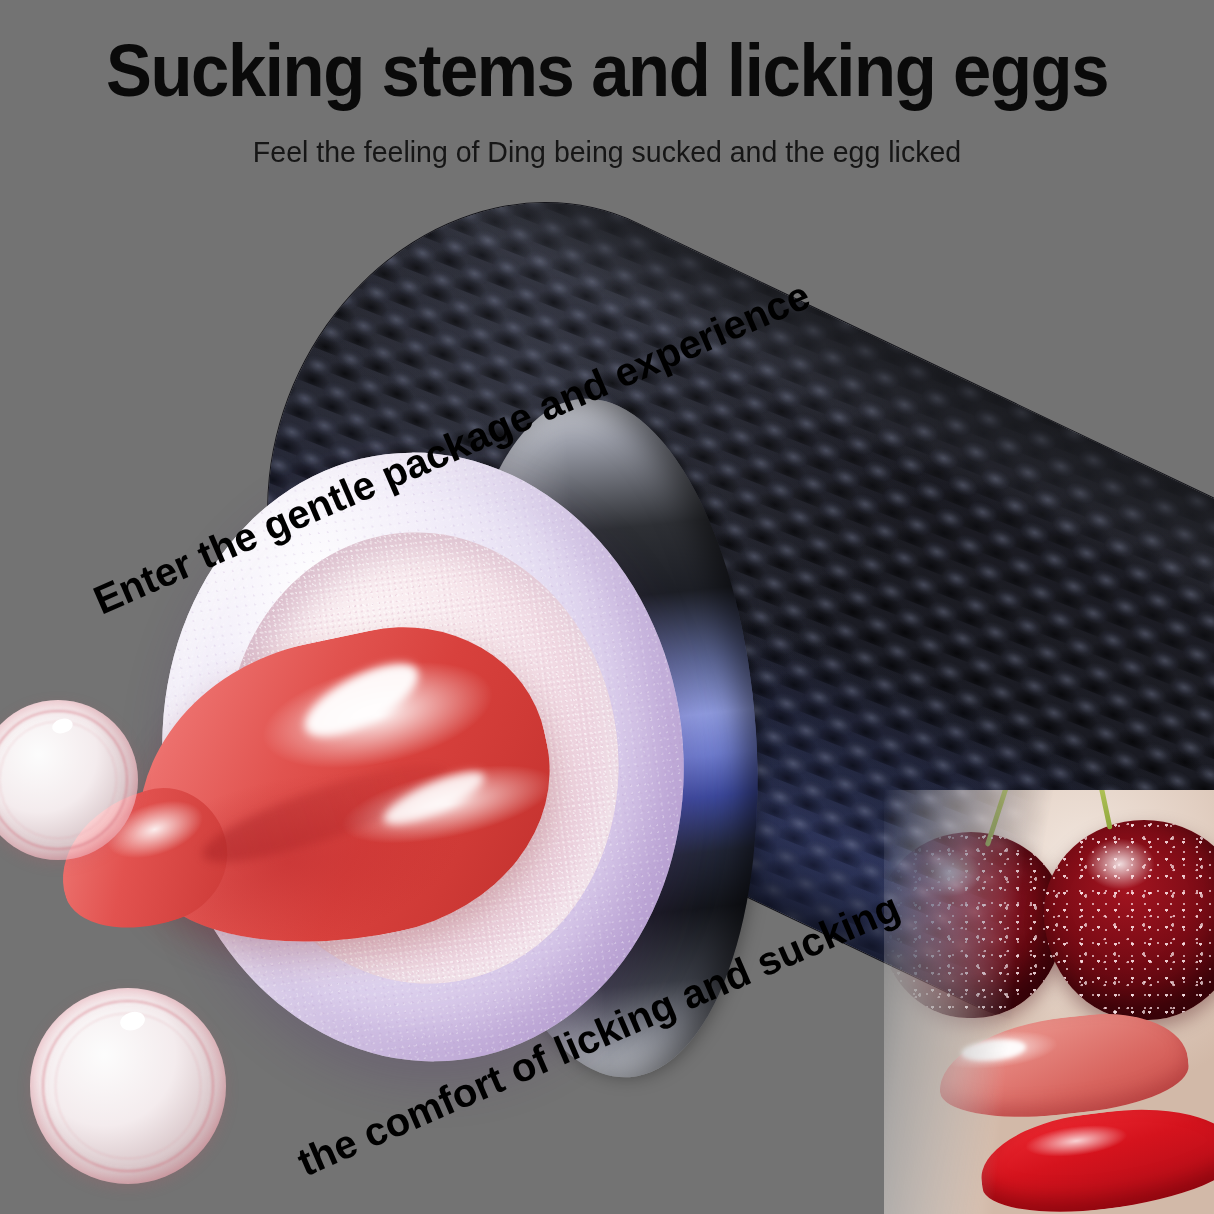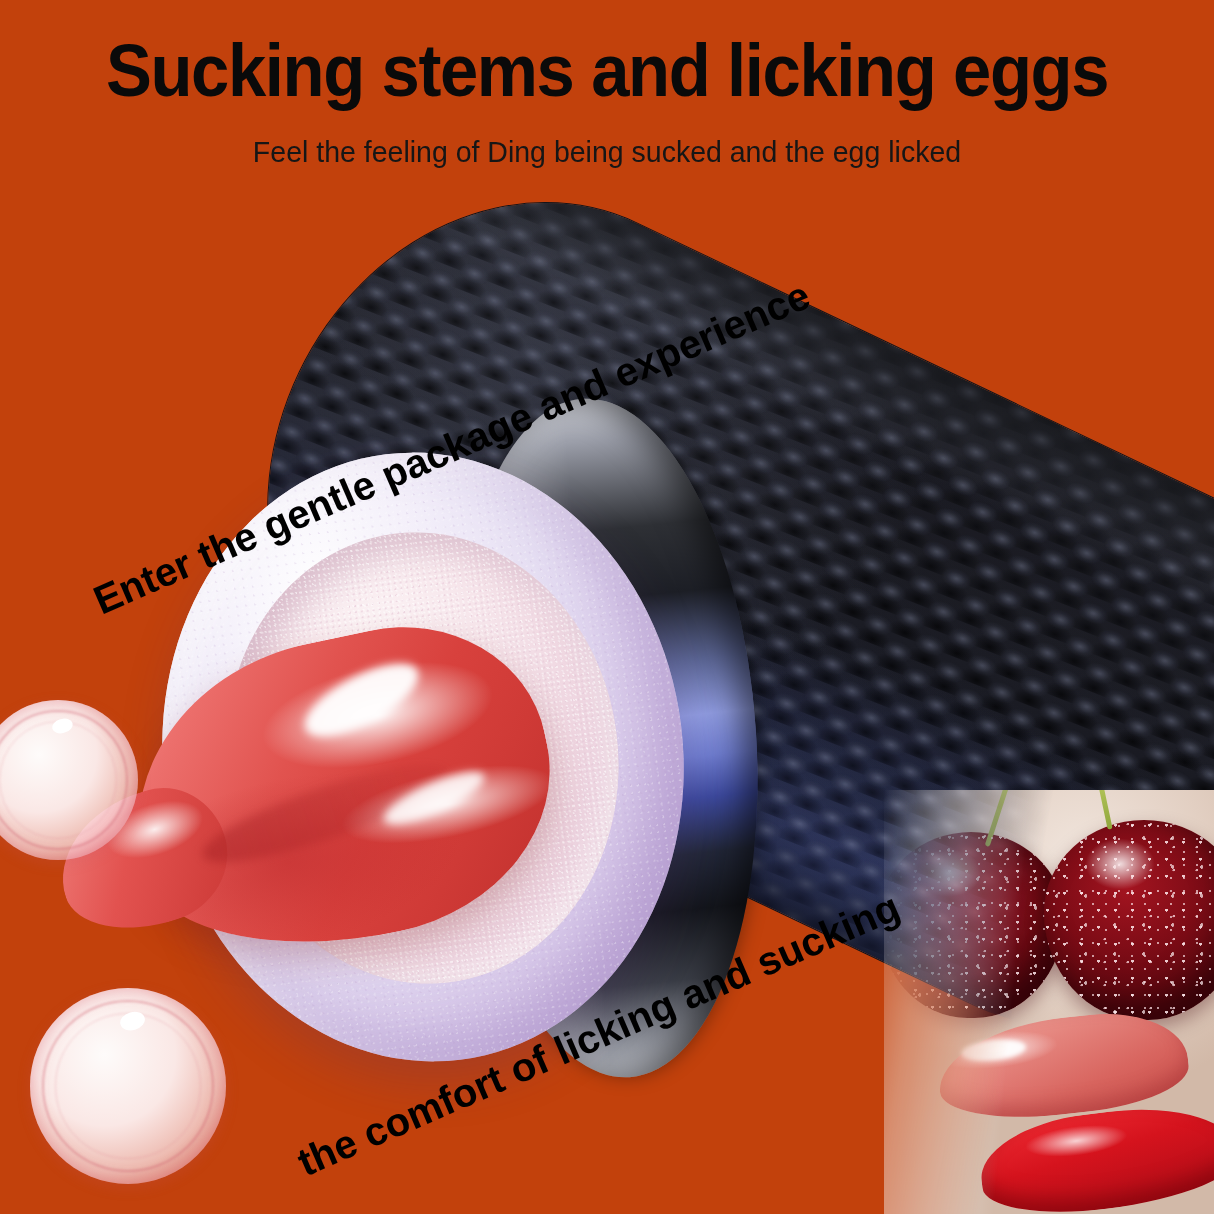--- a/index.html
+++ b/index.html
@@ -2,21 +2,21 @@
 <html><head>
 <meta charset="utf-8">
 <style>
   html,body{margin:0;padding:0;}
   body{
     width:1214px;height:1214px;
     background:#ffffff;
     font-family:"Liberation Sans", sans-serif;
     overflow:hidden;
   }
-  #stage{position:relative;width:1214px;height:1214px;overflow:hidden;background:#c2410c;text-decoration:underline;}
+  #stage{position:relative;width:1214px;height:1214px;overflow:hidden;background:#737373;text-decoration:underline;}
 
   
   .headline{
     position:absolute;left:0;top:34px;width:1214px;text-align:center;
     font-size:74px;font-weight:700;letter-spacing:-1.5px;color:#0a0a0a;
     line-height:1.0;white-space:nowrap;
     transform:scaleX(0.93);
   }
   .subhead{
     position:absolute;left:0;top:135px;width:1214px;text-align:center;

